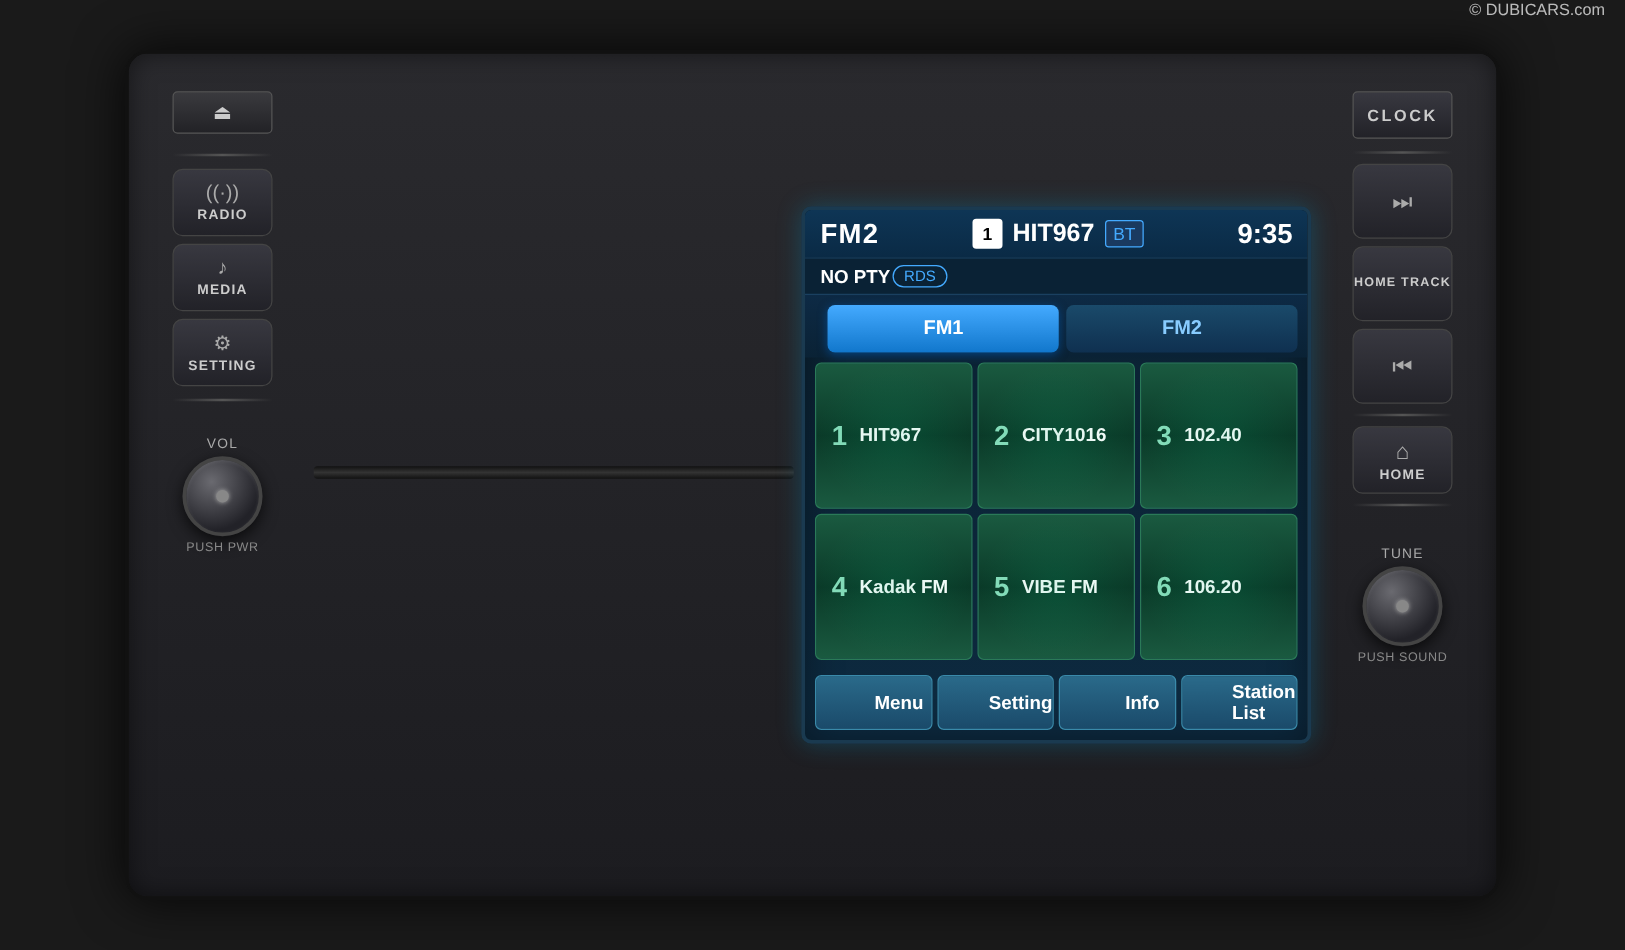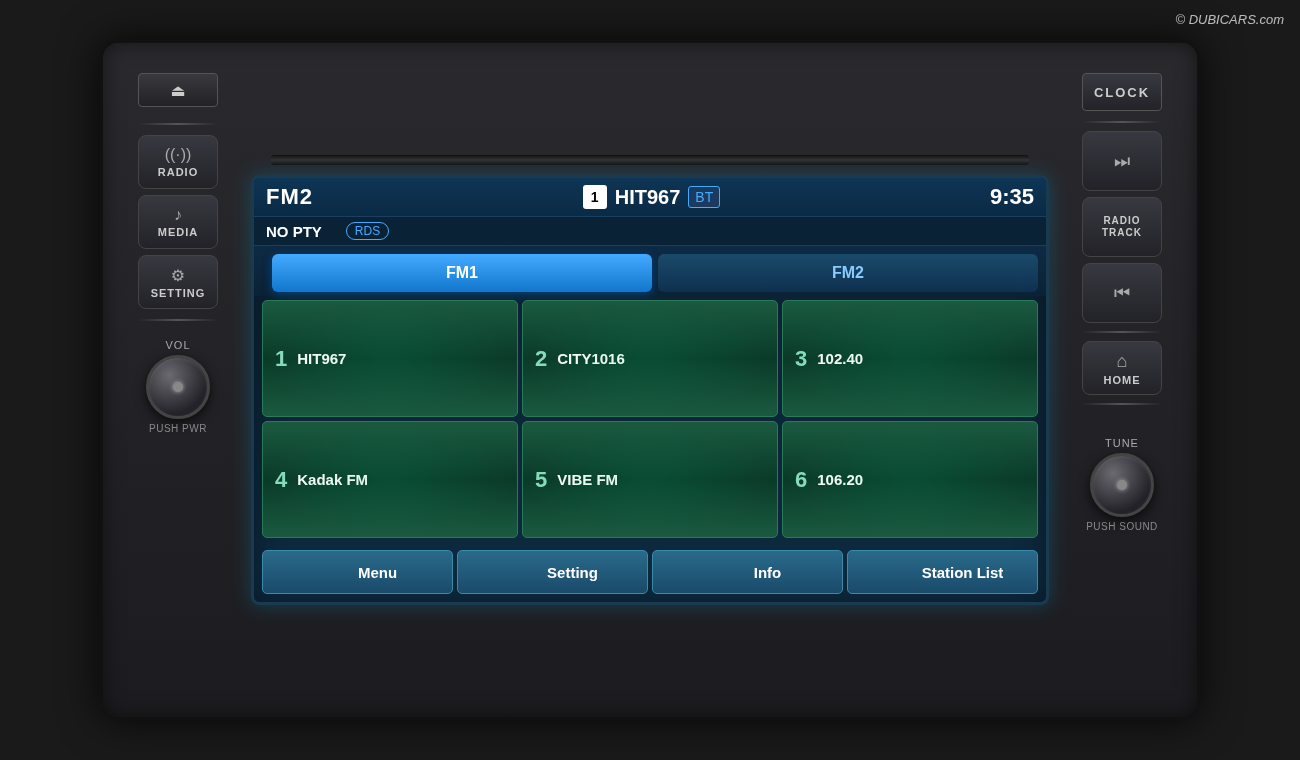--- a/index.html
+++ b/index.html
@@ -10,25 +10,24 @@
       background: #1a1a1a;
       display: flex;
       align-items: center;
       justify-content: center;
       font-family: Arial, sans-serif;
       overflow: hidden;
     }
 
     .watermark {
       position: absolute;
-      top: 12px;
+      top: 0;
       right: 16px;
       color: rgba(255,255,255,0.7);
       font-size: 13px;
-      font-style: italic;
       z-index: 100;
     }
 
     
     .unit {
       width: 1100px;
       height: 680px;
       background: linear-gradient(180deg, #2a2a2e 0%, #1c1c20 100%);
       border-radius: 18px;
       border: 3px solid #111;
@@ -98,21 +97,21 @@
       font-size: 11px;
       font-weight: bold;
       color: #ccc;
       letter-spacing: 1px;
     }
 
     .vol-knob-area {
       display: flex;
       flex-direction: column;
       align-items: center;
-      margin-top: 8px;
+      margin-top: 18px;
       gap: 4px;
     }
 
     .vol-label {
       font-size: 11px;
       color: #aaa;
       letter-spacing: 1px;
     }
 
     .knob {
@@ -141,21 +140,21 @@
       color: #888;
       letter-spacing: 0.5px;
       text-align: center;
     }
 
     
     .center-area {
       flex: 1;
       height: 100%;
       display: flex;
-      flex-direction: column;
+      flex-direction: row;
       align-items: center;
       justify-content: center;
       padding: 0 8px;
       gap: 6px;
     }
 
     .cd-slot {
       width: 95%;
       height: 10px;
       background: linear-gradient(180deg, #111 0%, #333 50%, #111 100%);
@@ -232,21 +231,21 @@
       font-size: 22px;
       font-weight: bold;
     }
 
     
     .pty-row {
       background: #0a2235;
       padding: 5px 12px;
       display: flex;
       align-items: center;
-      gap: 24px;
+      gap: 2px;
       border-bottom: 1px solid #1a4060;
     }
 
     .pty-text {
       color: #fff;
       font-size: 15px;
       font-weight: bold;
     }
 
     .rds-badge {
@@ -539,21 +538,21 @@
     </div>
   </div>
 
   <div class="right-panel">
     <div class="clock-btn">CLOCK</div>
     <div class="right-separator"></div>
     <div class="seek-btn">
       <span class="seek-icon">⏭</span>
     </div>
     <div class="seek-btn">
-      <span class="seek-label">RADIO
+      <span class="seek-label">HOME
 TRACK</span>
     </div>
     <div class="seek-btn">
       <span class="seek-icon">⏮</span>
     </div>
     <div class="right-separator"></div>
     <div class="home-btn">
       <span style="font-size:18px; color:#aaa;">⌂</span>
       <span style="font-size:11px; font-weight:bold; color:#ccc; letter-spacing:1px;">HOME</span>
     </div>

